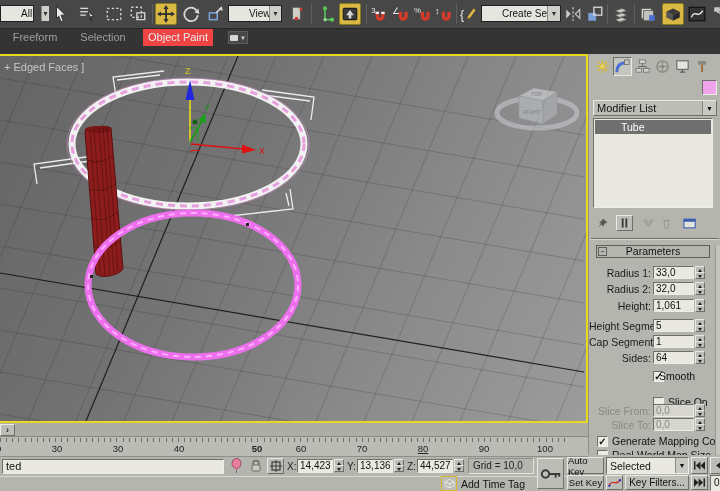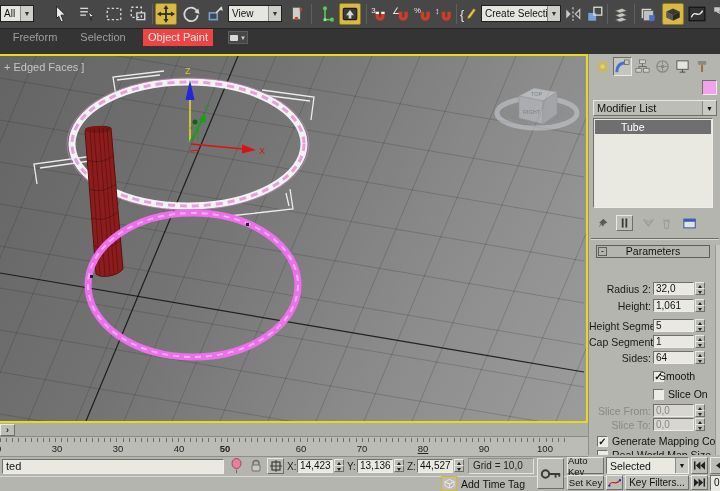--- a/index.html
+++ b/index.html
@@ -10,21 +10,21 @@
     background:#b5b5af; user-select:none;
   }
   .abs { position:absolute; }
 
   
   .toolbar { left:0; top:0; width:720px; height:29px; background:#474747; border-bottom:1px solid #262626; }
   .ticon { position:absolute; top:3px; width:22px; height:22px; display:flex; align-items:center; justify-content:center; border-radius:2px; }
   .ticon.on { background:#d9b944; border:1px solid #8a7a20; }
   .tsep { position:absolute; top:4px; width:1px; height:20px; background:#2f2f2f; border-right:1px solid #5f5f5f; }
   .dcombo { position:absolute; top:5px; height:17px; background:#e6e6e0; border:1px solid #1f1f1f; color:#111; font-size:10px; display:flex; align-items:center; }
-  .dcombo .txt { flex:1; padding:0 3px; white-space:nowrap; overflow:hidden; }
+  .dcombo .txt { flex:1; padding:0 20px; white-space:nowrap; overflow:hidden; }
   .dcombo .arr { width:13px; height:100%; background:#cfcfc9; border-left:1px solid #8a8a84; font-size:7px; display:flex; align-items:center; justify-content:center; color:#333; }
 
   
   .ribbon { left:0; top:29px; width:720px; height:25px; background:#343434; }
   .rtab { position:absolute; top:0; height:17px; line-height:17px; text-align:center; color:#9f9f9f; font-size:11px; }
   .rtab.active { background:#ef4444; color:#e9e9e9; }
   .rexpand { position:absolute; left:228px; top:2px; width:20px; height:13px; background:#474747; border:1px solid #5c5c5c; display:flex; align-items:center; justify-content:center; gap:2px; }
   .rexpand .pill { width:8px; height:6px; background:#d8d8d8; border-radius:1px; }
   .rexpand .car { font-size:6px; color:#cfcfcf; }
 
@@ -492,20 +492,28 @@
           </svg>
       </div>
     </div>
     <div class="abs hr2"></div>
 
     <div class="abs rollhead">
       <span class="minus">-</span>
       <span>Parameters</span>
     </div>
 
+    <div class="prow" style="top:212px">
+      <span class="lbl">Radius 1:</span>
+      <span class="fld sunken">33,0</span>
+      <span class="spin" style="left:106px">
+          <span class="h u"></span>
+          <span class="h d"></span>
+        </span>
+    </div>
     <div class="prow" style="top:228px">
       <span class="lbl">Radius 2:</span>
       <span class="fld sunken">32,0</span>
       <span class="spin" style="left:106px">
           <span class="h u"></span>
           <span class="h d"></span>
         </span>
     </div>
     <div class="prow" style="top:245px">
       <span class="lbl">Height:</span>
@@ -537,21 +545,21 @@
       <span class="spin" style="left:106px">
           <span class="h u"></span>
           <span class="h d"></span>
         </span>
     </div>
 
     <div class="cbrow" style="top:316px;left:0;width:132px">
       <span class="cb" style="left:64px">✓</span>
       <span class="clbl" style="left:70px">Smooth</span>
     </div>
-    <div class="cbrow" style="top:334px;left:0;width:132px">
+    <div class="cbrow" style="top:342px;left:0;width:132px">
       <span class="cb" style="left:64px"></span>
       <span class="clbl" style="left:79px">Slice On</span>
     </div>
     <div class="prow dis" style="top:350px">
       <span class="lbl">Slice From:</span>
       <span class="fld sunken">0,0</span>
       <span class="spin" style="left:106px">
           <span class="h u"></span>
           <span class="h d"></span>
         </span>
@@ -669,21 +677,21 @@
       <div class="tick" style="left: 533.31px;"></div>
       <div class="tick" style="left: 539.44px;"></div>
       <div class="tick" style="left: 545.57px;"></div>
       <div class="tick" style="left: 551.7px;"></div>
       <div class="tick" style="left: 557.83px;"></div>
       <div class="tick" style="left: 563.96px;"></div>
       <div class="tnum" style="left: -19px;">10</div>
       <div class="tnum" style="left: 42px;">30</div>
       <div class="tnum" style="left: 103px;">30</div>
       <div class="tnum" style="left: 164px;">40</div>
-      <div class="tnum" style="left: 210px; font-weight: bold;">50</div>
+      <div class="tnum" style="left: 242px; font-weight: bold;">50</div>
       <div class="tnum" style="left: 286px;">60</div>
       <div class="tnum" style="left: 347px;">70</div>
       <div class="tnum" style="left: 408px; text-decoration: underline;">80</div>
       <div class="tnum" style="left: 469px;">90</div>
       <div class="tnum" style="left: 530px;">100</div>
     </div>
 
   <div class="abs srow1"></div>
   <div class="abs srow2"></div>
 

